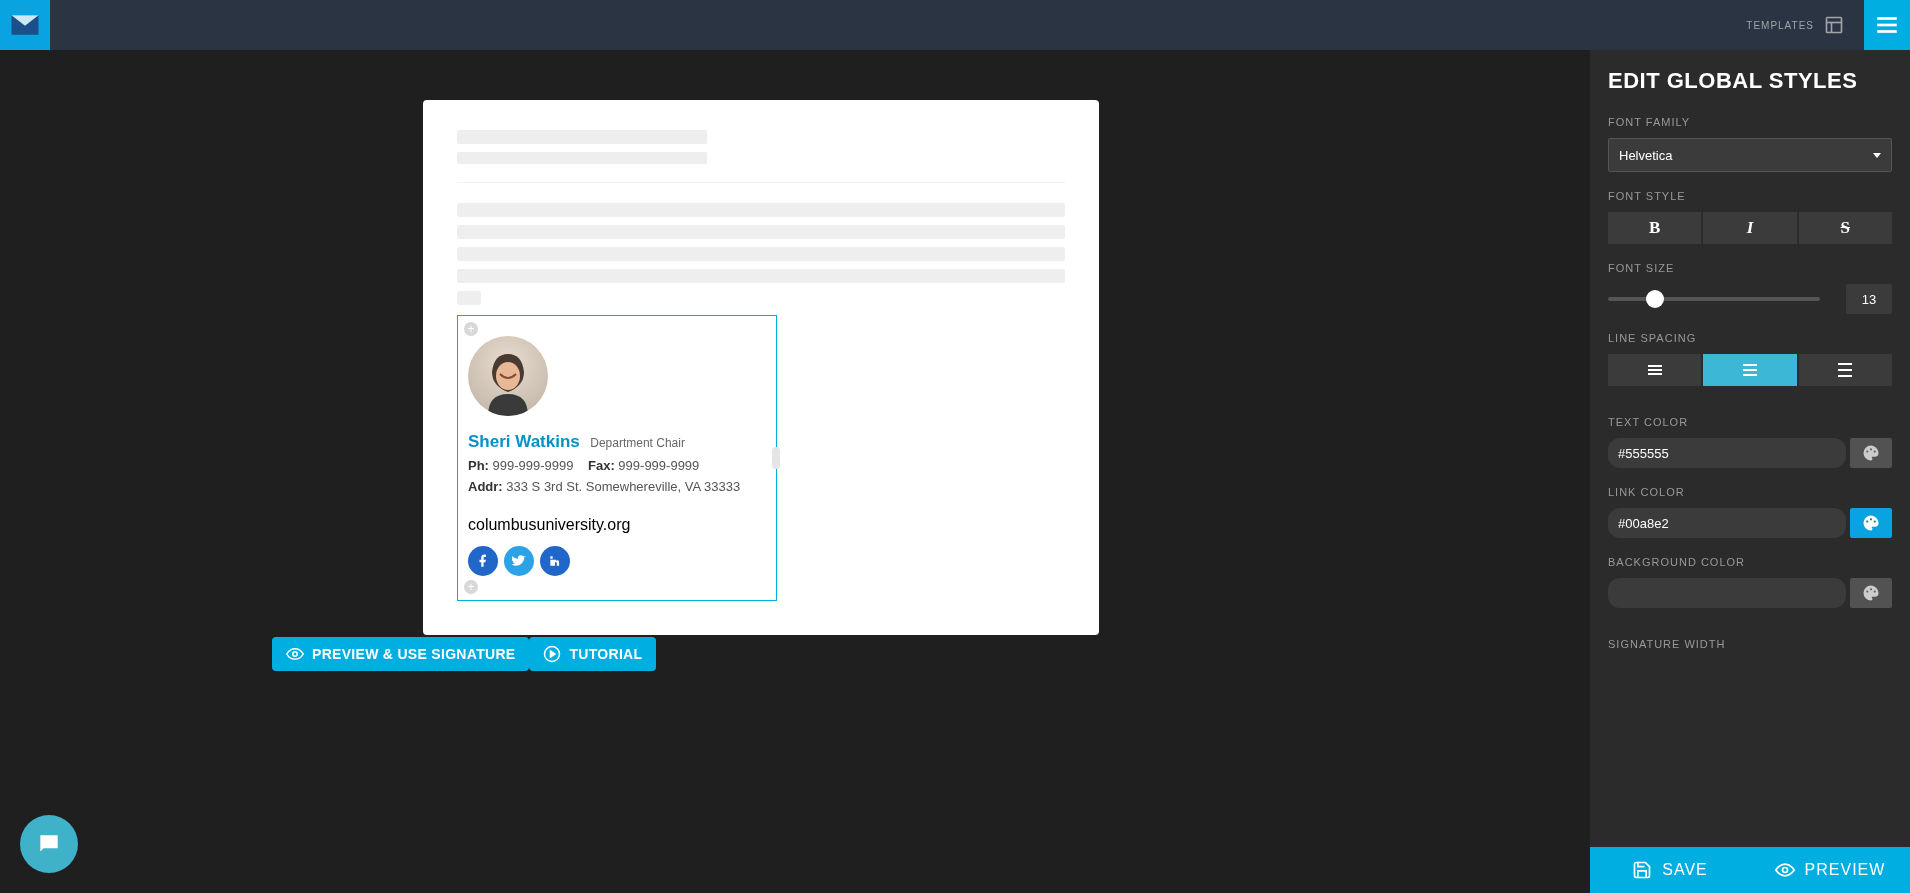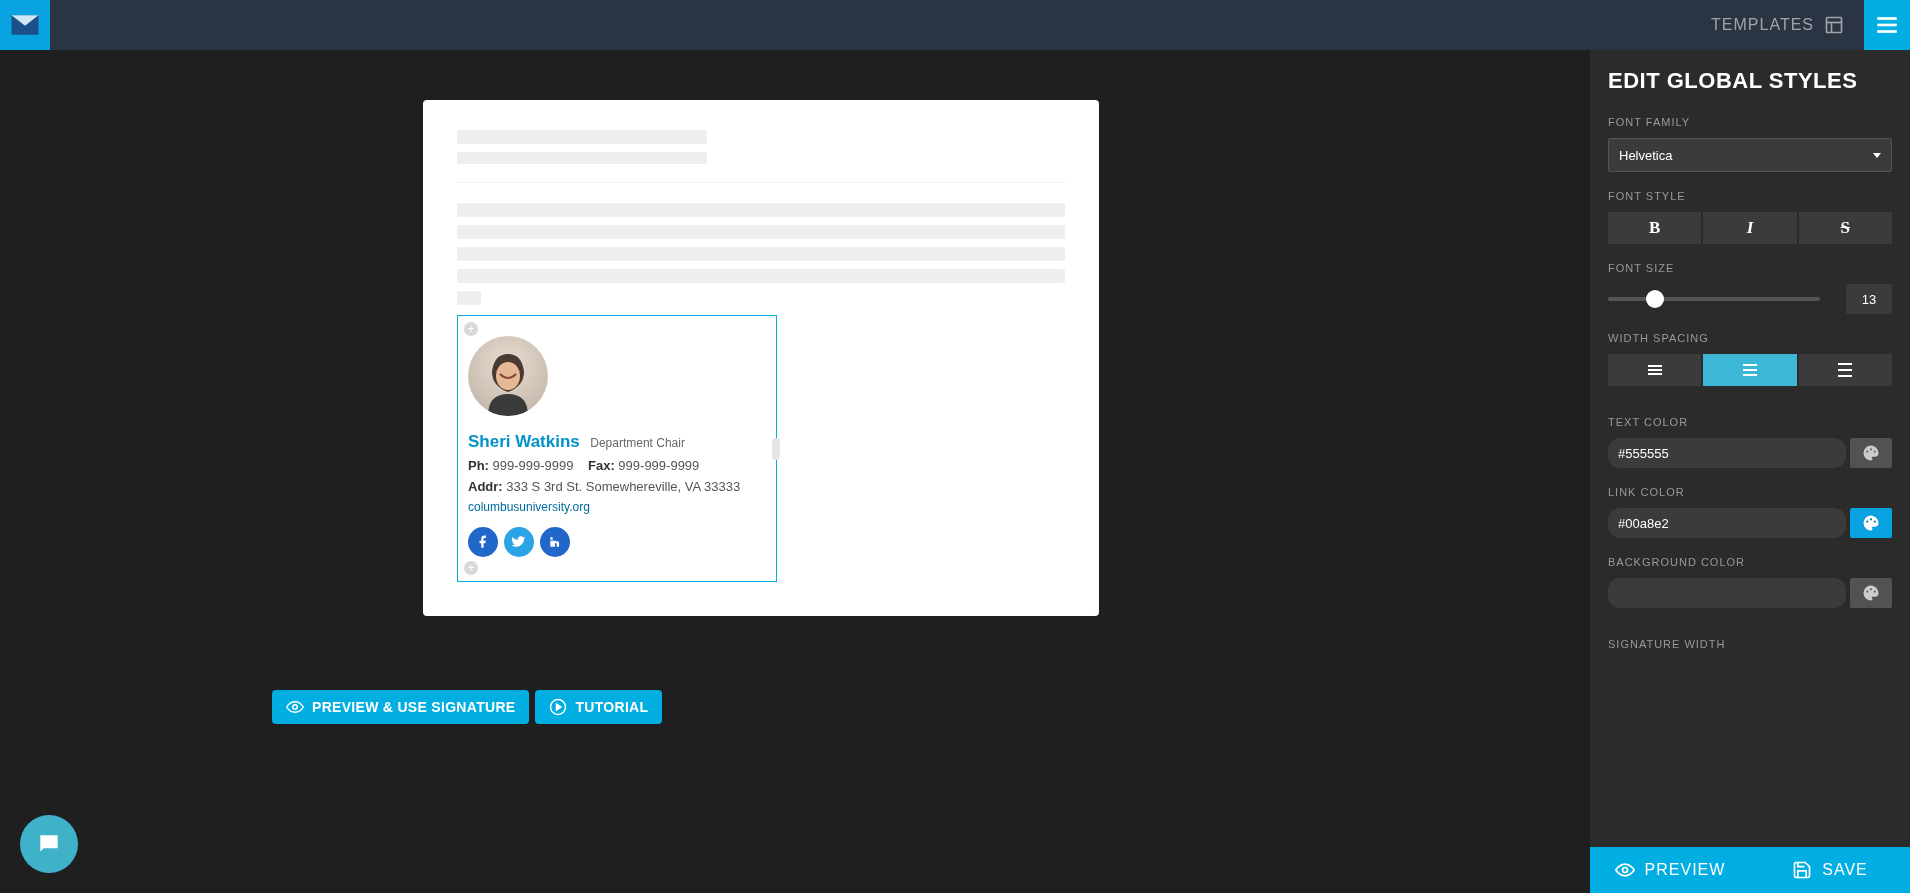--- a/index.html
+++ b/index.html
@@ -32,21 +32,21 @@
   align-items: center;
   height: 50px;
 }
 .topnav-item {
   display: flex;
   align-items: center;
   gap: 10px;
   padding: 16px 20px;
   height: 50px;
   color: #a0a4a9;
-  font-size: 16px;
+  font-size: 10px;
   letter-spacing: 1px;
   font-weight: 500;
   cursor: pointer;
 }
 .topnav-item.active { color: #fff; }
 .topnav-item svg { width: 20px; height: 20px; }
 .menu-btn {
   width: 46px;
   height: 50px;
   background: #00aee2;
@@ -95,32 +95,32 @@
 .add-dot.bl { position: absolute; bottom: 6px; left: 6px; }
 .profile-img {
   width: 80px; height: 80px; border-radius: 50%; overflow: hidden;
   margin: 10px 0 16px 0;
 }
 .profile-img svg { width: 80px; height: 80px; }
 .sig-name { color: #0092c9; font-weight: 700; font-size: 17px; }
 .sig-title { color: #666; font-size: 12px; margin-left: 6px; font-weight: 400; }
 .sig-row { color: #555; font-size: 13px; margin-top: 6px; }
 .sig-row b { color: #333; }
-.sig-link { color: #0369a1; font-size: 12px; margin-top: 6px; display: inline-block; }
+.sig-link { color: #000000; font-size: 16px; margin-top: 22px; display: inline-block; }
 .social-row { display: flex; gap: 6px; margin-top: 12px; margin-bottom: 18px; }
 .social-ic { width: 30px; height: 30px; border-radius: 50%; display: flex; align-items: center; justify-content: center; }
 .social-ic.fb { background: #2166c9; }
 .social-ic.tw { background: #2ba3e6; }
 .social-ic.li { background: #2166c9; }
 .social-ic svg { width: 14px; height: 14px; fill: #fff; }
 .drag-handle {
   position: absolute; right: -4px; top: 50%; transform: translateY(-50%);
   width: 8px; height: 22px; background: #e5e5e5; border-radius: 4px;
 }
-.bottom-btns { position: absolute; left: 272px; top: 690px; display: flex; gap: 6px; }
+.bottom-btns { position: absolute; left: 272px; top: 637px; display: flex; gap: 0; }
 .blue-btn {
   background: #00aee2; color: #fff; border-radius: 4px; padding: 8px 14px;
   display: flex; align-items: center; gap: 8px; font-size: 14px; font-weight: 600;
   letter-spacing: 0.3px; cursor: pointer;
 }
 .blue-btn svg { width: 18px; height: 18px; }
 .chat-bubble {
   position: absolute; left: 20px; bottom: 20px;
   width: 58px; height: 58px; border-radius: 50%; background: #3fb1c9;
   display: flex; align-items: center; justify-content: center; cursor: pointer;
@@ -317,21 +317,21 @@
     </div>
 
     <div class="sb-label">FONT SIZE</div>
     <div class="slider-row">
       <div class="slider-track">
         <div class="slider-thumb" style="left:22%"></div>
       </div>
       <div class="slider-val">13</div>
     </div>
 
-    <div class="sb-label">WIDTH SPACING</div>
+    <div class="sb-label">LINE SPACING</div>
     <div class="btn-group">
       <div class="bg-btn">
           <span class="ls-icon tight">
             <span></span>
             <span></span>
             <span></span>
           </span>
         </div>
       <div class="bg-btn active">
           <span class="ls-icon">
@@ -390,27 +390,27 @@
       </div>
     </div>
 
     <div class="sb-label" style="margin-top:30px">SIGNATURE WIDTH</div>
     <div style="height:60px"></div>
   </div>
 
   <div class="sb-footer">
     <div class="sb-footer-btn">
       <svg viewBox="0 0 24 24" fill="none" stroke="#fff" stroke-width="2">
-        <path d="M1 12s4-7 11-7 11 7 11 7-4 7-11 7S1 12 1 12z"></path>
-          <circle cx="12" cy="12" r="3"></circle>
-      </svg>
-      <span>PREVIEW</span>
-    </div>
-    <div class="sb-footer-btn">
-      <svg viewBox="0 0 24 24" fill="none" stroke="#fff" stroke-width="2">
         <path d="M19 21H5a2 2 0 01-2-2V5a2 2 0 012-2h11l5 5v11a2 2 0 01-2 2z"></path>
           <polyline points="17 21 17 13 7 13 7 21"></polyline>
           <polyline points="7 3 7 8 15 8"></polyline>
       </svg>
       <span>SAVE</span>
     </div>
+    <div class="sb-footer-btn">
+      <svg viewBox="0 0 24 24" fill="none" stroke="#fff" stroke-width="2">
+        <path d="M1 12s4-7 11-7 11 7 11 7-4 7-11 7S1 12 1 12z"></path>
+          <circle cx="12" cy="12" r="3"></circle>
+      </svg>
+      <span>PREVIEW</span>
+    </div>
   </div>
 </div>
 
 </body></html>

